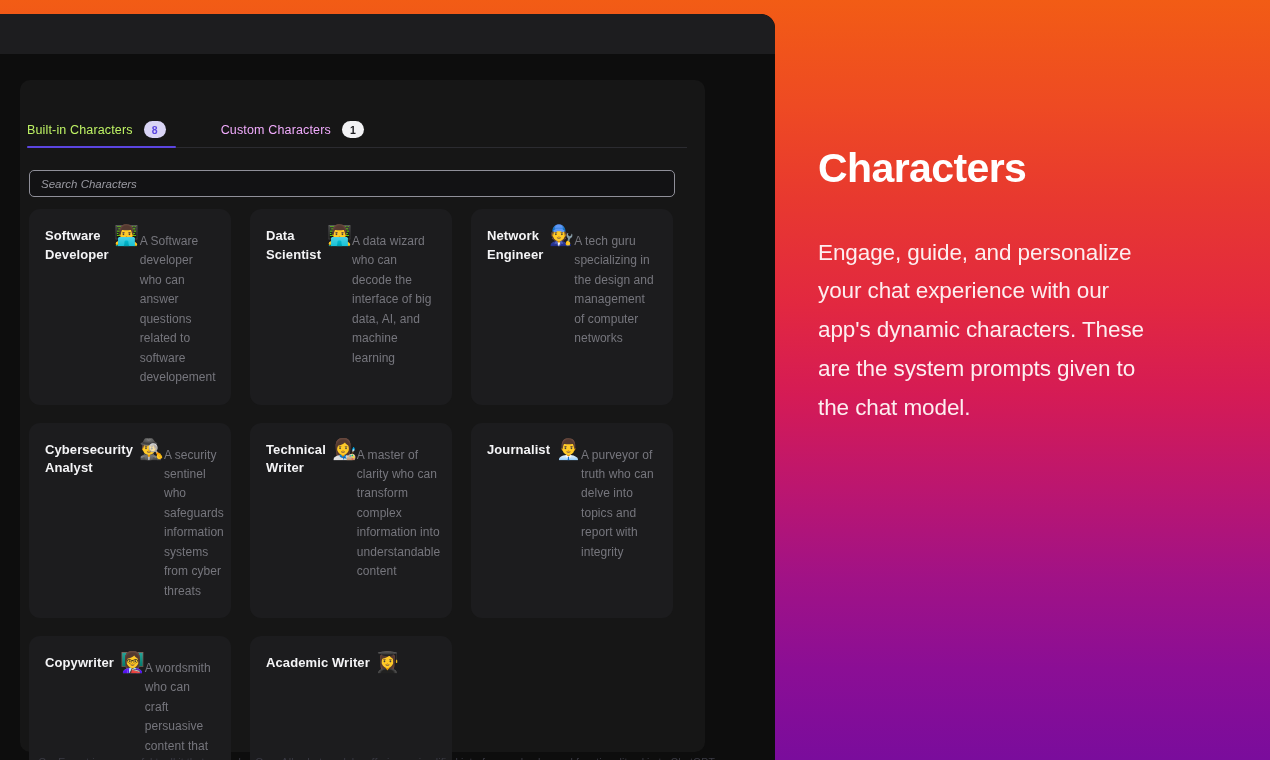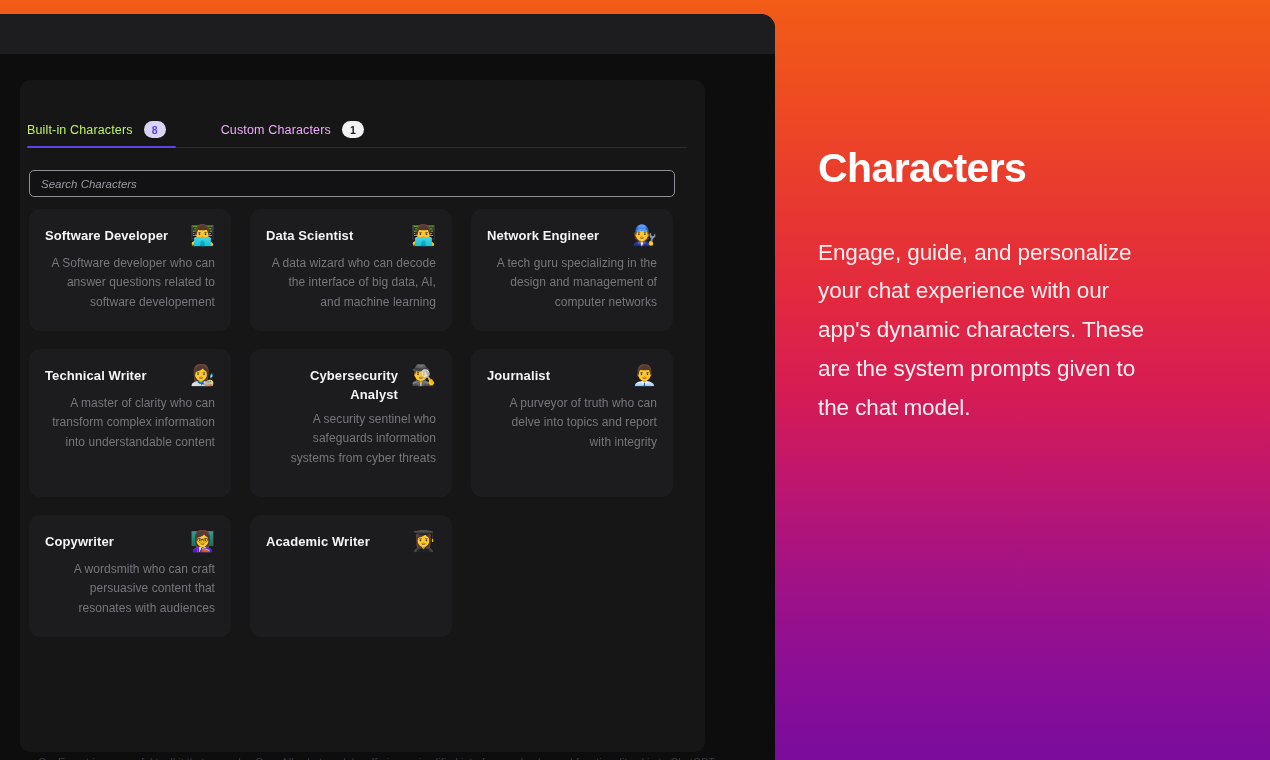--- a/index.html
+++ b/index.html
@@ -110,21 +110,21 @@
     grid-template-columns:repeat(3, 202px);
     gap:18px 19px;
     align-content:start;
   }
   .char-card{
     background:#1c1c1e;
     border-radius:11px;
     padding:18px 16px 17px 16px;
     cursor:pointer;
     min-height:122px;
-    display:flex; flex-direction:column;text-align:right;
+    display:flex; 
   }
   .card-head{
     display:flex; align-items:flex-start;
     justify-content:space-between;
     gap:6px;
     min-height:22px;
   }
   .card-title{
     font-size:13px; font-weight:700; color:#f4f4f6;
     line-height:1.45; letter-spacing:.1px;
@@ -218,31 +218,31 @@
         </div>
         <div class="char-card">
           <div class="card-head">
             <div class="card-title">Network Engineer</div>
             <div class="card-emoji">🧑‍🔧</div>
           </div>
           <div class="card-desc">A tech guru specializing in the design and management of computer networks</div>
         </div>
         <div class="char-card tall">
           <div class="card-head">
+            <div class="card-title">Cybersecurity Analyst</div>
+            <div class="card-emoji">🕵️‍♂️</div>
+          </div>
+          <div class="card-desc">A security sentinel who safeguards information systems from cyber threats</div>
+        </div>
+        <div class="char-card tall">
+          <div class="card-head">
             <div class="card-title">Technical Writer</div>
             <div class="card-emoji">👩‍🎨</div>
           </div>
           <div class="card-desc">A master of clarity who can transform complex information into understandable content</div>
-        </div>
-        <div class="char-card tall">
-          <div class="card-head">
-            <div class="card-title">Cybersecurity Analyst</div>
-            <div class="card-emoji">🕵️‍♂️</div>
-          </div>
-          <div class="card-desc">A security sentinel who safeguards information systems from cyber threats</div>
         </div>
         <div class="char-card tall">
           <div class="card-head">
             <div class="card-title">Journalist</div>
             <div class="card-emoji">👨‍💼</div>
           </div>
           <div class="card-desc">A purveyor of truth who can delve into topics and report with integrity</div>
         </div>
         <div class="char-card">
           <div class="card-head">

